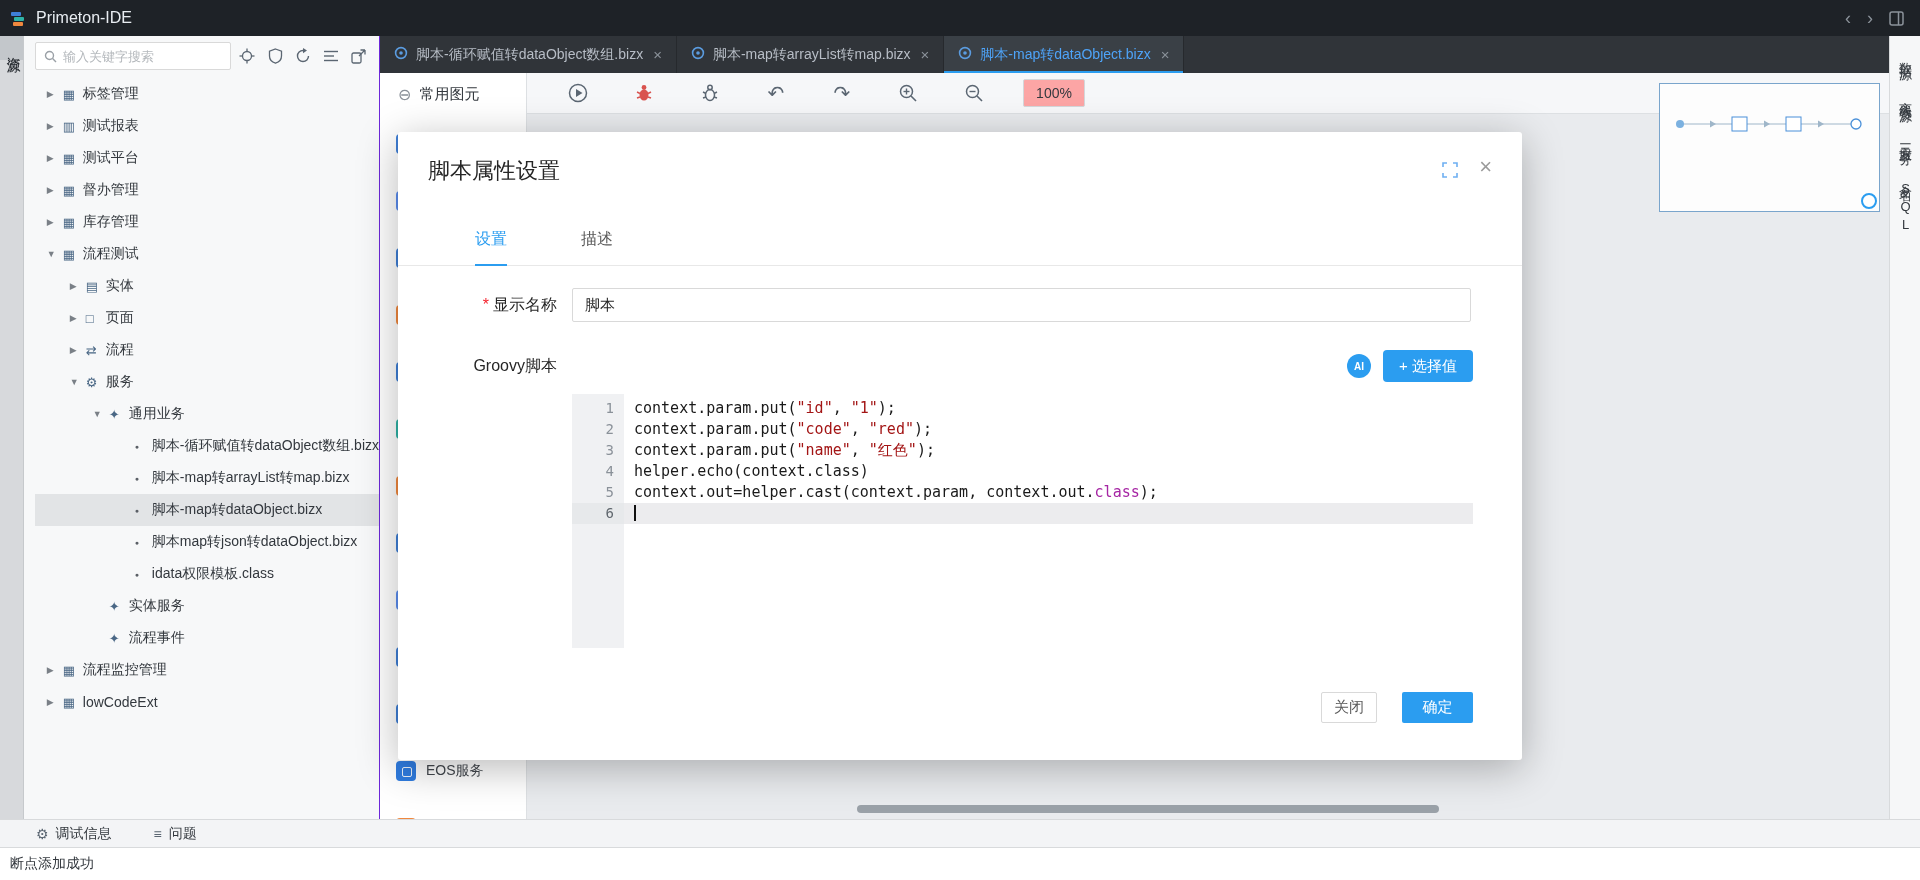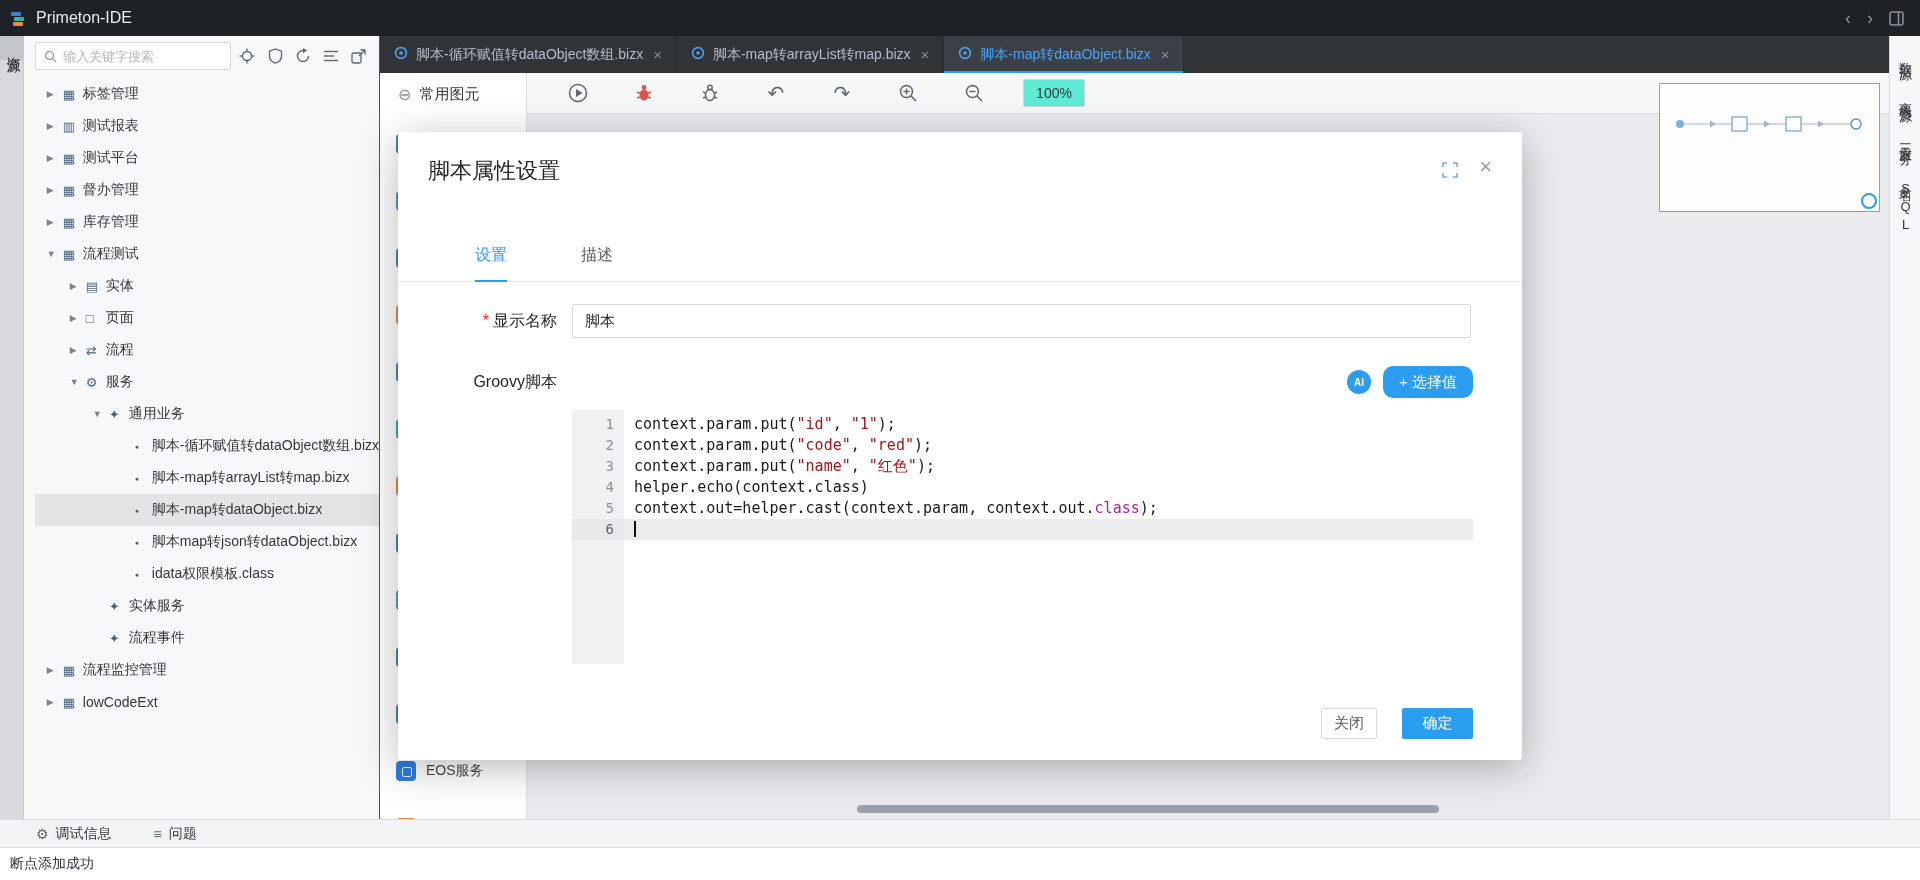--- a/index.html
+++ b/index.html
@@ -57,51 +57,51 @@
   .p-icon { width:20px; height:20px; border-radius:4px; flex:0 0 auto; position:relative; }
   .p-icon::after { content:""; position:absolute; left:6px; top:6px; width:8px; height:8px; border:1.5px solid rgba(255,255,255,.9); border-radius:2px; }
   .p-label { font-size:14px; color:#43484e; }
 
   
   .canvas-col { flex:1; min-width:0; display:flex; flex-direction:column; position:relative; }
   .toolbar { height:41px; background:#f6f7f9; border-bottom:1px solid #dde0e3; display:flex; align-items:center; gap:44px; padding-left:40px; flex:0 0 auto; }
   .t-icon { width:22px; height:22px; display:flex; align-items:center; justify-content:center; color:#5b6672; cursor:pointer; }
   .t-icon.red { color:#d9534f; }
   .t-glyph { font-size:20px; line-height:1; }
-  .zoom-box { width:62px; height:28px; background:#5eead4; border:1px solid #d4d7da; border-radius:2px; display:flex; align-items:center; justify-content:center; font-size:14px; color:#33383e; cursor:pointer; margin-left:-6px; }
+  .zoom-box { width:62px; height:28px; background:#fca5a5; border:1px solid #d4d7da; border-radius:2px; display:flex; align-items:center; justify-content:center; font-size:14px; color:#33383e; cursor:pointer; margin-left:-6px; }
   .canvas { flex:1; background:#e9ebee; position:relative; }
   .minimap { position:absolute; top:10px; right:9px; width:221px; height:129px; background:#fdfdfd; border:1px solid #7aa5cc; z-index:5; }
   .hscroll { position:absolute; bottom:6px; left:330px; width:582px; height:8px; background:#9aa1a8; border-radius:4px; cursor:grab; }
 
   
   .right-rail { width:31px; background:#f6f7f8; border-left:1px solid #d8dadc; display:flex; flex-direction:column; align-items:center; padding-top:16px; gap:30px; }
   .rail-item { writing-mode:vertical-rl; text-orientation:upright; font-size:13px; color:#33383e; letter-spacing:3px; cursor:pointer; }
 
   
   .debug-row { height:28px; background:#f3f4f6; border-top:1px solid #d8dadc; display:flex; align-items:center; gap:42px; padding-left:36px; }
   .d-item { display:flex; align-items:center; gap:7px; font-size:14px; color:#33383e; cursor:pointer; }
   .d-glyph { font-size:14px; color:#5b6672; }
   .statusbar { height:33px; background:#ffffff; border-top:1px solid #d8dadc; display:flex; align-items:center; padding-left:10px; font-size:14px; color:#33383e; }
 
   
   .modal { position:absolute; left:398px; top:132px; width:1124px; height:628px; background:#fff; border-radius:3px; box-shadow:0 8px 40px rgba(0,0,0,.28); z-index:50; }
   .m-head { position:relative; padding:26px 30px 0 30px; }
   .m-title { font-size:22px; color:#262626; line-height:26px; }
   .m-full { position:absolute; right:64px; top:30px; cursor:pointer; color:#6fb0f2; }
   .m-close { position:absolute; right:30px; top:24px; font-size:22px; color:#9b9b9b; cursor:pointer; line-height:1; }
-  .m-tabs { margin-top:60px; padding-left:77px; border-bottom:1px solid #e8e8e8; display:flex; gap:74px;text-align:center; }
+  .m-tabs { margin-top:44px; padding-left:77px; border-bottom:1px solid #e8e8e8; display:flex; gap:74px;text-align:center; }
   .m-tab { font-size:16px; color:#595959; padding-bottom:14px; line-height:22px; cursor:pointer; }
   .m-tab.active { color:#2b9df0; border-bottom:2px solid #2b9df0; margin-bottom:-1px; }
   .m-form { margin-top:22px; display:flex; align-items:center; }
   .m-label { width:159px; text-align:right; font-size:16px; color:#262626; flex:0 0 auto; }
   .req { color:#f5222d; margin-right:4px; }
   .m-input { width:899px; height:34px; margin-left:15px; border:1px solid #d9d9d9; border-radius:2px; padding:0 12px; font-size:15px; color:#262626; font-family:"Liberation Sans",sans-serif; outline:none; }
   .m-groovy { margin-top:28px; display:flex; align-items:center; }
   .ai-icon { width:24px; height:24px; border-radius:50%; background:#2b9df0; color:#fff; font-size:10px; font-weight:bold; display:flex; align-items:center; justify-content:center; cursor:pointer; }
-  .select-btn { height:32px; padding:0 16px; margin-left:12px; margin-right:49px; background:#2b9df0; color:#fff; border:none; border-radius:10px; font-size:15px; cursor:pointer; font-family:"Liberation Sans",sans-serif; }
+  .select-btn { height:32px; padding:0 16px; margin-left:12px; margin-right:49px; background:#2b9df0; color:#fff; border:none; border-radius:4px; font-size:15px; cursor:pointer; font-family:"Liberation Sans",sans-serif; }
   .code-editor { margin:12px 49px 0 174px; height:254px; display:flex; font-family:"DejaVu Sans Mono", monospace; font-size:15px; overflow:hidden; }
   .gutter { width:52px; background:#f0f1f3; color:#8a9199; text-align:right; padding:4px 0 0 0; font-size:14px; flex:0 0 auto; }
   .g-line { height:21px; line-height:21px; padding-right:10px; }
   .g-line.act { background:#e7e9eb; color:#5f666d; }
   .code-area { flex:1; background:#fff; padding-top:4px; overflow:hidden; }
   .c-line { height:21px; line-height:21px; padding-left:10px; white-space:pre; color:#1a1a1a; }
   .c-line.act { background:#ececee; }
   .c-line .str { color:#a31515; }
   .c-line .kw { color:#a626a4; }
   .cursor { display:inline-block; width:2px; height:16px; background:#111; vertical-align:-3px; }

